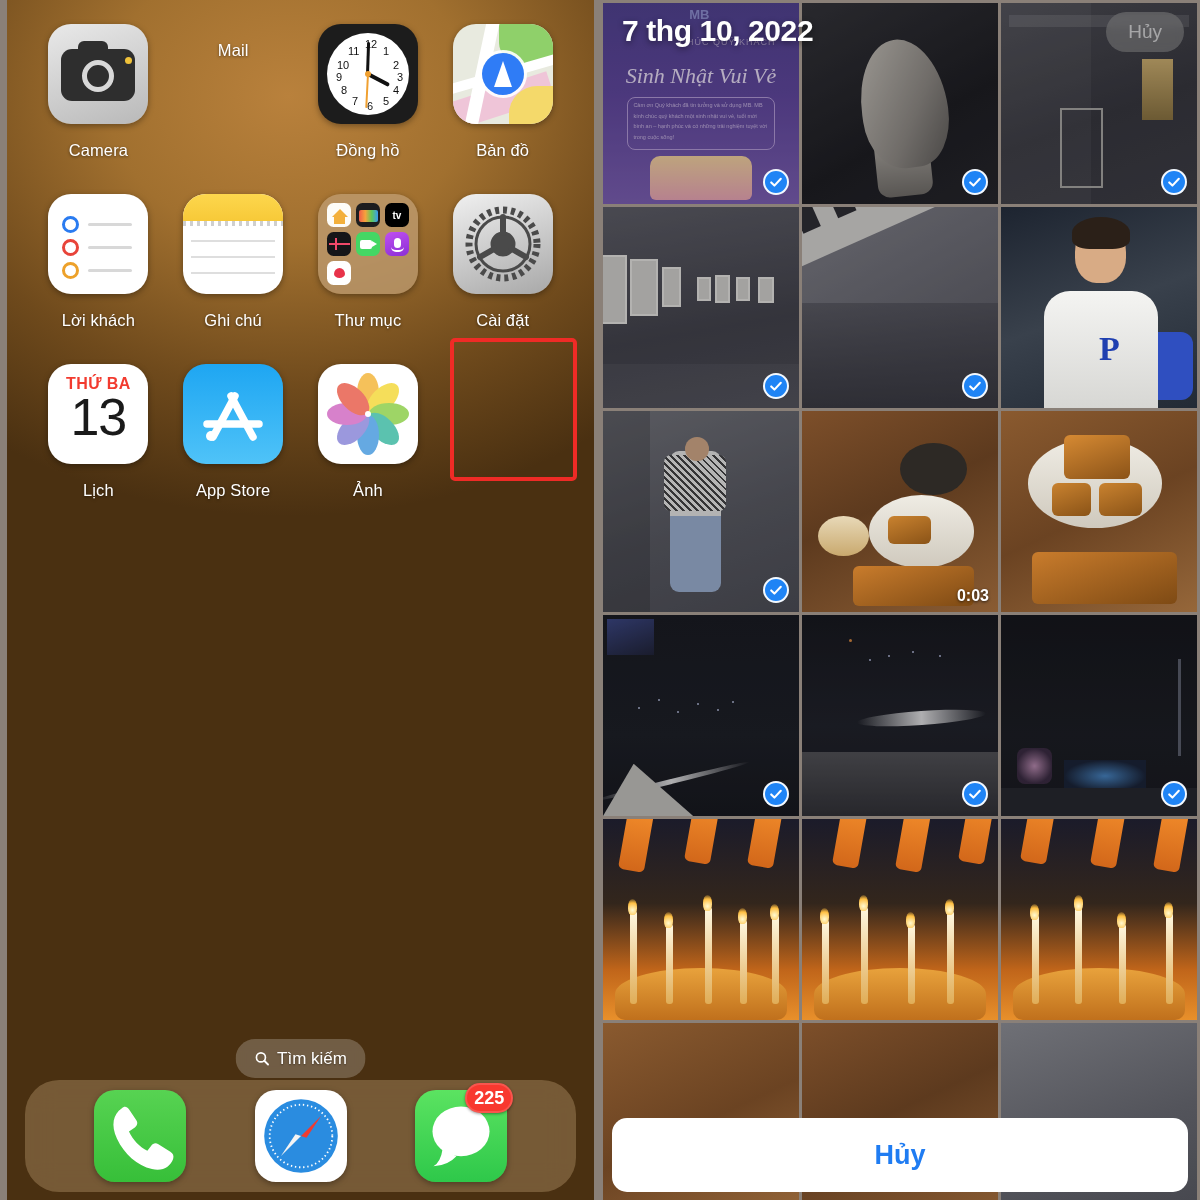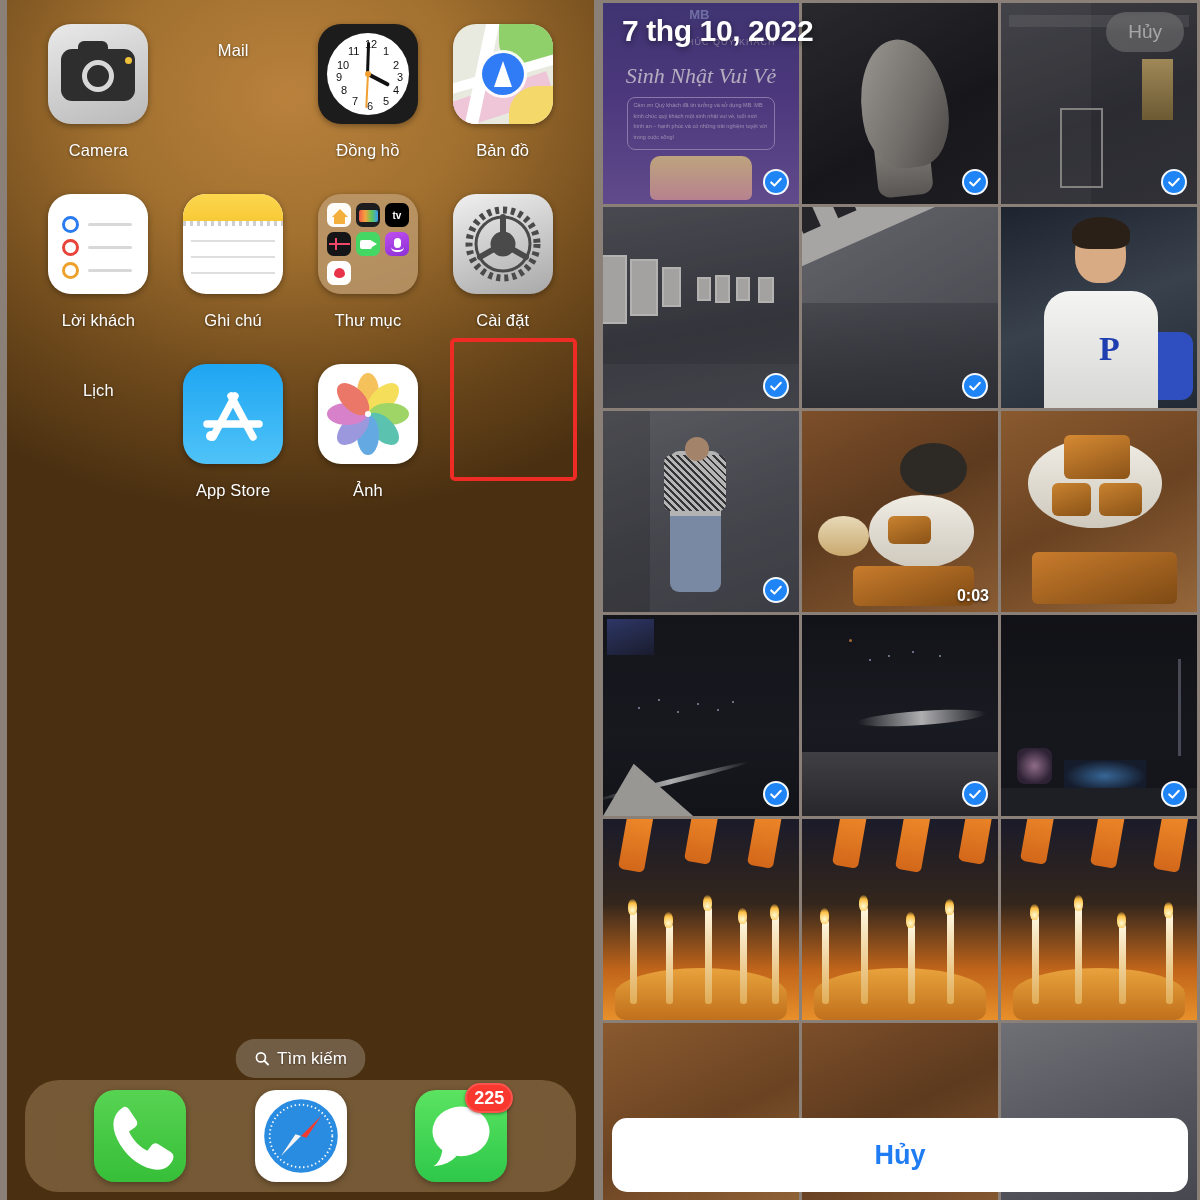--- a/index.html
+++ b/index.html
@@ -409,20 +409,26 @@
                   <circle cx="50" cy="50" r="11" stroke-width="3" fill="#4a4a4a"></circle>
                   <path d="M50 23 L50 39 M27 63 L41 55 M73 63 L59 55" stroke-width="6" stroke-linecap="round"></path>
                 </g>
               </svg>
             </div>
           </div>
           <div class="app-label">Cài đặt</div>
         </div>
 
         <div class="app">
+          <div class="badge-wrap">
+            <div class="app-tile ic-calendar">
+              <div class="cal-top">THỨ BA</div>
+              <div class="cal-day">13</div>
+            </div>
+          </div>
           <div class="app-label">Lịch</div>
         </div>
 
         <div class="app">
           <div class="badge-wrap">
             <div class="app-tile ic-appstore">
               <svg viewBox="0 0 100 100" width="100" height="100">
                 <g stroke="#fff" stroke-width="7.5" stroke-linecap="round" fill="none">
                   <path d="M30 73 L52 32"></path>
                     <path d="M70 73 L48 32"></path>

